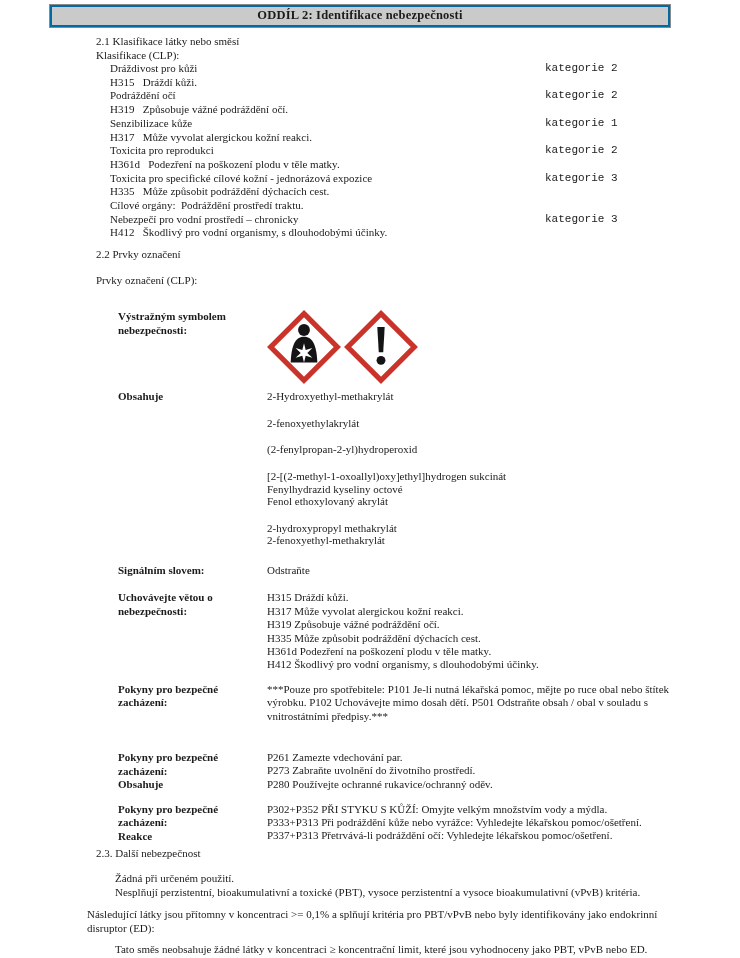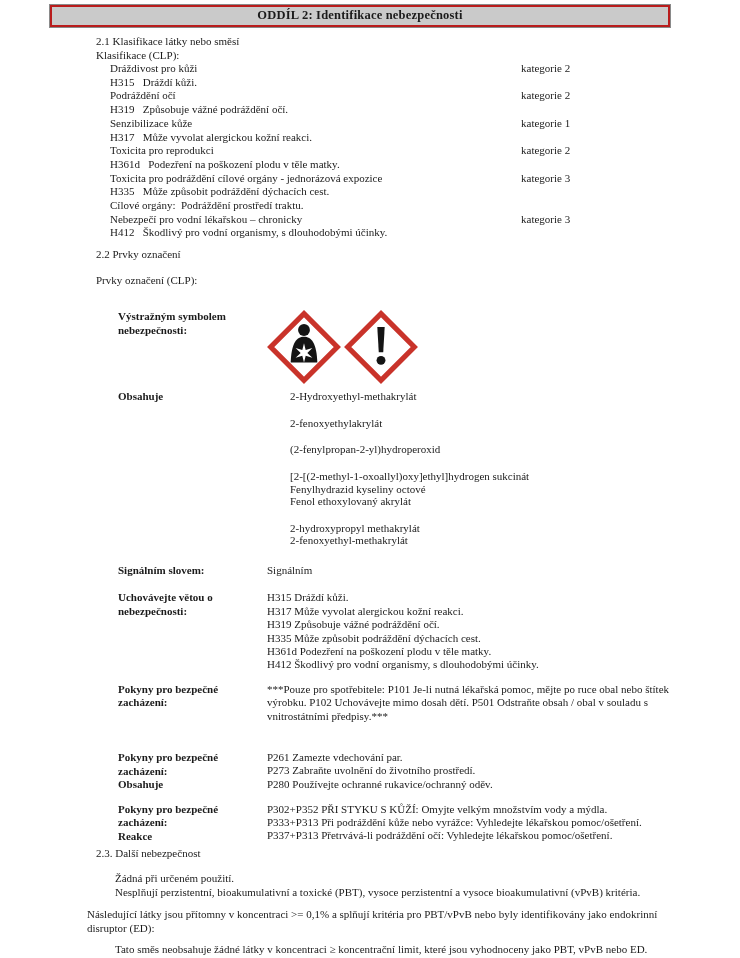--- a/index.html
+++ b/index.html
@@ -15,45 +15,45 @@
     background:#fff;
     padding-top:5px;
     font-family:"Liberation Serif","DejaVu Serif",serif;
     font-size:11px;
     color:var(--ink);
     overflow:hidden;
   }
   .hdr-box{
     margin-left:50px;width:620px;box-sizing:border-box;
     background:var(--hdrfill);
-    border:2px solid #b91c1c;
+    border:2px solid #0369a1;
     outline:1px solid #8a8a8a;
     text-align:center;
     padding:1px 0 2px 0;
   }
   .hdr-title{font-weight:bold;font-size:12.5px;letter-spacing:.2px;}
   .heading{font-weight:normal;}
   .h21{margin:8px 0 0 96px;}
   .hclp{margin:2px 0 1px 96px;}
   .clp-list{margin-left:110px;}
   .clp-row{position:relative;line-height:13.7px;white-space:pre-wrap;}
-  .clp-cat{position:absolute;left:411px;top:0;white-space:nowrap;}
+  .clp-cat{position:absolute;left:435px;top:0;white-space:nowrap;font-family:Liberation Mono, monospace;}
   .h22{margin:8px 0 0 96px;}
   .hclp2{margin:14px 0 0 96px;}
   .lv-row{display:flex;margin-left:118px;}
   .lv-label{width:149px;flex:none;font-weight:bold;line-height:13.5px;}
   .lv-value{width:445px;line-height:13.4px;white-space:pre-wrap;}
   .pict-row{margin-top:24px;}
   .pictos{display:flex;gap:3px;align-items:flex-start;}
   .ghs{width:74px;height:74px;display:block;}
   .ghs .frame{fill:#fff;stroke:var(--red);stroke-width:7;}
   .ghs .glyph{fill:#141414;}
   .vgap{margin-top:14px;}
   .blk-contains{margin-top:6px;}
-  .blk-contains .lv-value{line-height:12.6px;margin-left:23px;}
+  .blk-contains .lv-value{line-height:12.6px;}
   .blk-signal-word{margin-top:17px;}
   .blk-hazard-statements{margin-top:14px;}
   .blk-precautions-consumer{margin-top:11px;}
   .blk-precautions-consumer .lv-value{width:412px;}
   .blk-precautions-prevention{margin-top:28px;}
   .blk-precautions-response{margin-top:11px;}
   .h23{margin:4px 0 0 96px;}
   .para{margin-left:115px;line-height:13.5px;}
   .para-flush{margin-left:87px;max-width:588px;}
   .para-intended-use{margin-top:13px;}
@@ -73,24 +73,24 @@
   <div class="heading hclp">Klasifikace (CLP):</div>
   <div class="clp-list">
       <div class="clp-row"><span class="clp-text">Dráždivost pro kůži</span><span class="clp-cat">kategorie 2</span></div>
       <div class="clp-row"><span class="clp-text">H315   Dráždí kůži.</span></div>
       <div class="clp-row"><span class="clp-text">Podráždění očí</span><span class="clp-cat">kategorie 2</span></div>
       <div class="clp-row"><span class="clp-text">H319   Způsobuje vážné podráždění očí.</span></div>
       <div class="clp-row"><span class="clp-text">Senzibilizace kůže</span><span class="clp-cat">kategorie 1</span></div>
       <div class="clp-row"><span class="clp-text">H317   Může vyvolat alergickou kožní reakci.</span></div>
       <div class="clp-row"><span class="clp-text">Toxicita pro reprodukci</span><span class="clp-cat">kategorie 2</span></div>
       <div class="clp-row"><span class="clp-text">H361d   Podezření na poškození plodu v těle matky.</span></div>
-      <div class="clp-row"><span class="clp-text">Toxicita pro podráždění cílové orgány - jednorázová expozice</span><span class="clp-cat">kategorie 3</span></div>
+      <div class="clp-row"><span class="clp-text">Toxicita pro specifické cílové kožní - jednorázová expozice</span><span class="clp-cat">kategorie 3</span></div>
       <div class="clp-row"><span class="clp-text">H335   Může způsobit podráždění dýchacích cest.</span></div>
       <div class="clp-row"><span class="clp-text">Cílové orgány:  Podráždění prostředí traktu.</span></div>
-      <div class="clp-row"><span class="clp-text">Nebezpečí pro vodní lékařskou – chronicky</span><span class="clp-cat">kategorie 3</span></div>
+      <div class="clp-row"><span class="clp-text">Nebezpečí pro vodní prostředí – chronicky</span><span class="clp-cat">kategorie 3</span></div>
       <div class="clp-row"><span class="clp-text">H412   Škodlivý pro vodní organismy, s dlouhodobými účinky.</span></div>
     </div>
 
   <div class="heading h22">2.2 Prvky označení</div>
   <div class="heading hclp2">Prvky označení (CLP):</div>
 
   <div class="lv-row pict-row">
     <div class="lv-label">
       <div>Výstražným symbolem</div>
       <div>nebezpečnosti:</div>
@@ -114,21 +114,21 @@
       <div class="lv-row blk-contains">
         <div class="lv-label">
           <div>Obsahuje</div>
         </div>
         <div class="lv-value"><div class="vline">2-Hydroxyethyl-methakrylát</div><div class="vline vgap">2-fenoxyethylakrylát</div><div class="vline vgap">(2-fenylpropan-2-yl)hydroperoxid</div><div class="vline vgap">[2-[(2-methyl-1-oxoallyl)oxy]ethyl]hydrogen sukcinát</div><div class="vline">Fenylhydrazid kyseliny octové</div><div class="vline">Fenol ethoxylovaný akrylát</div><div class="vline vgap">2-hydroxypropyl methakrylát</div><div class="vline">2-fenoxyethyl-methakrylát</div></div>
       </div>
       <div class="lv-row blk-signal-word">
         <div class="lv-label">
           <div>Signálním slovem:</div>
         </div>
-        <div class="lv-value"><div class="vline">Signálním</div></div>
+        <div class="lv-value"><div class="vline">Odstraňte</div></div>
       </div>
       <div class="lv-row blk-hazard-statements">
         <div class="lv-label">
           <div>Uchovávejte větou o</div>
           <div>nebezpečnosti:</div>
         </div>
         <div class="lv-value"><div class="vline">H315 Dráždí kůži.</div><div class="vline">H317 Může vyvolat alergickou kožní reakci.</div><div class="vline">H319 Způsobuje vážné podráždění očí.</div><div class="vline">H335 Může způsobit podráždění dýchacích cest.</div><div class="vline">H361d Podezření na poškození plodu v těle matky.</div><div class="vline">H412 Škodlivý pro vodní organismy, s dlouhodobými účinky.</div></div>
       </div>
       <div class="lv-row blk-precautions-consumer">
         <div class="lv-label">

